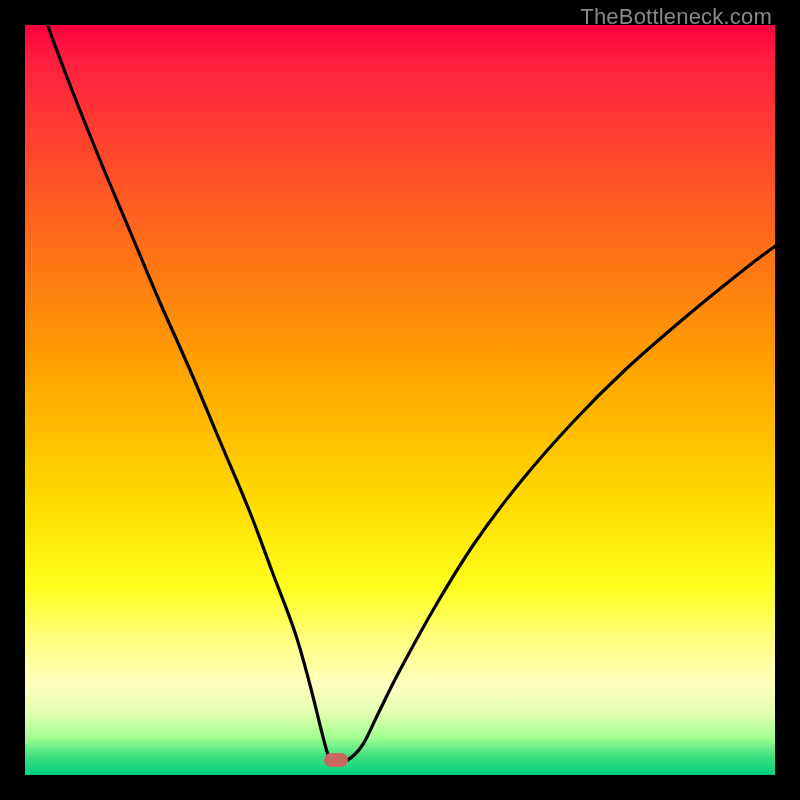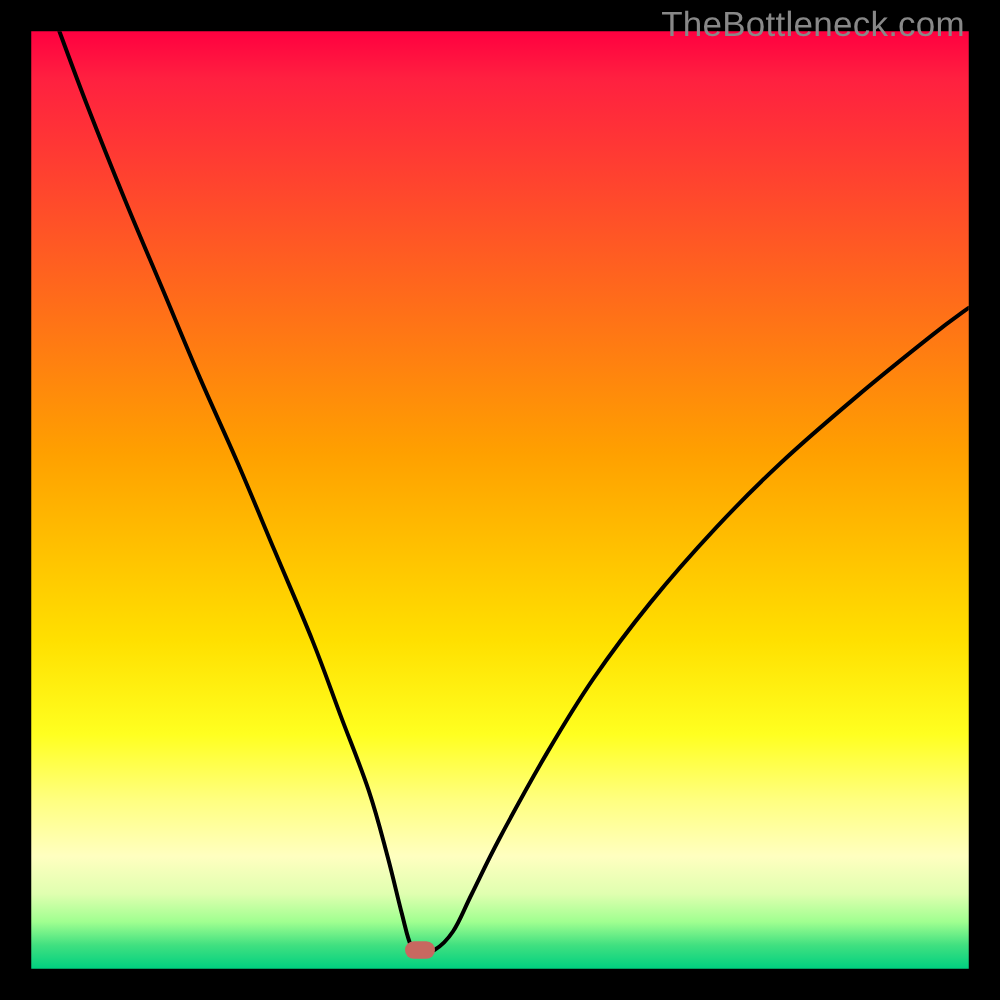--- a/index.html
+++ b/index.html
@@ -40,21 +40,21 @@
       #a0ff90 95%,
       #40e080 97.5%,
       #00d080 100%
     );
   }
   .watermark {
     position: absolute;
     top: 4px;
     right: 28px;
     color: #888;
-    font-size: 28px;
+    font-size: 22px;
     font-weight: normal;
     letter-spacing: 0.2px;
   }
   .curve-svg {
     position: absolute;
     top: 25px;
     left: 25px;
     width: 750px;
     height: 750px;
     pointer-events: none;

